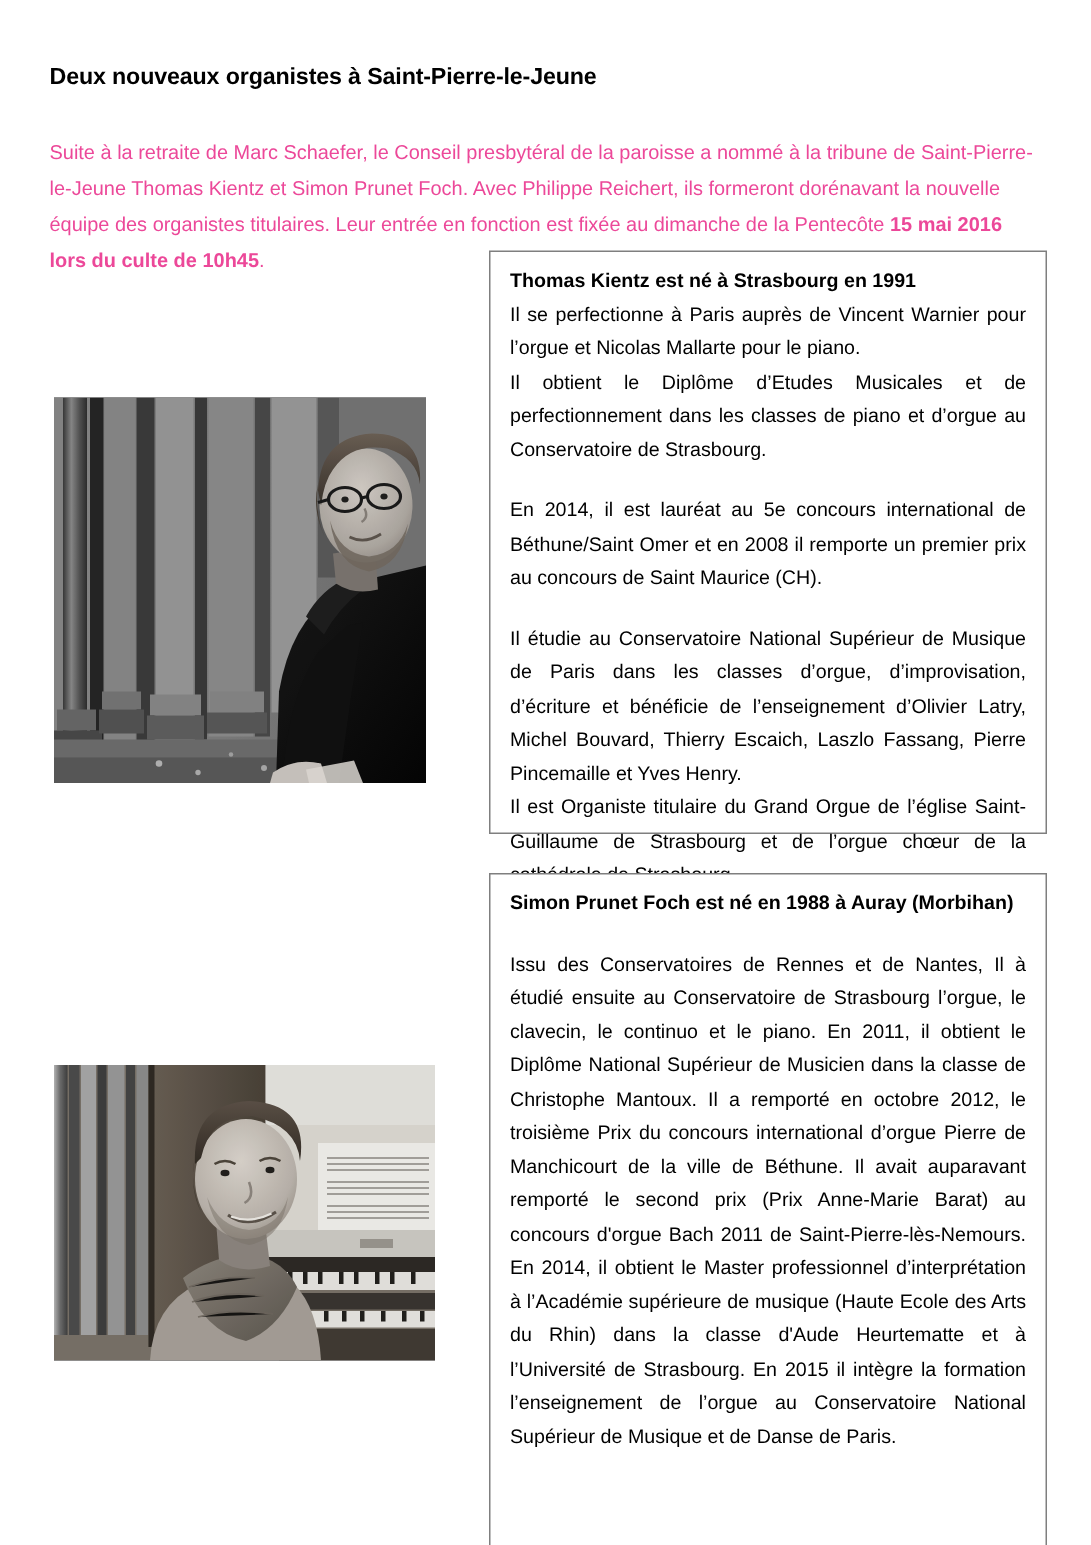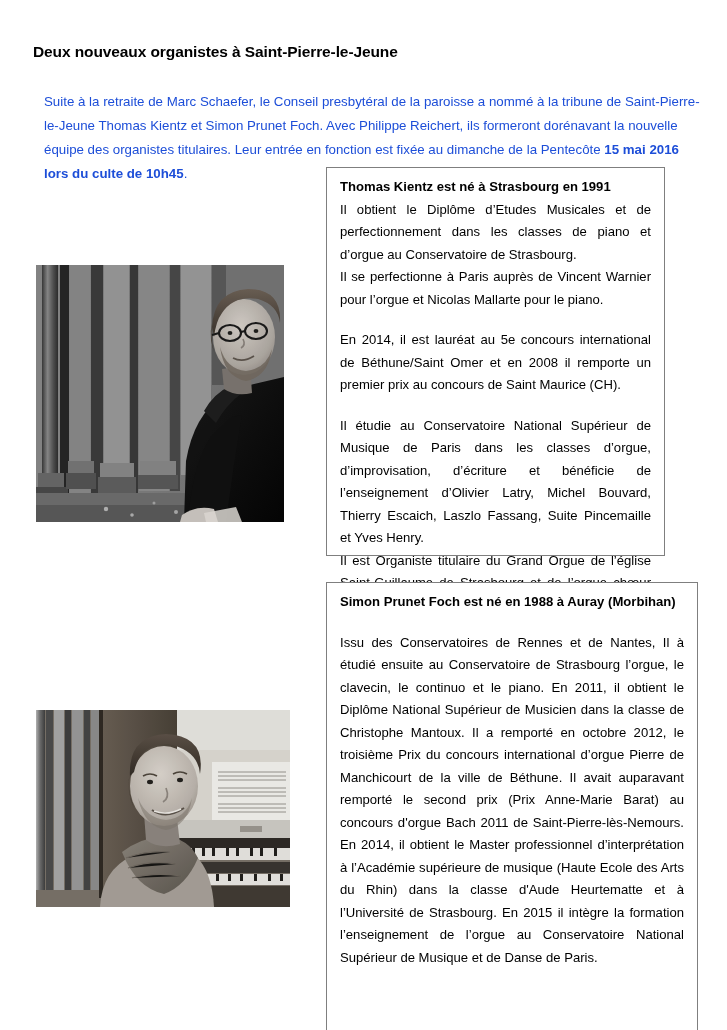--- a/index.html
+++ b/index.html
@@ -28,27 +28,27 @@
     width: 660px;
     font-size: 15.5px;
     font-weight: bold;
     letter-spacing: -0.1px;
     color: #000;
   }
 
   
   #intro {
     position: absolute;
-    left: 44px;
+    left: 33px;
     top: 77px;
     width: 661px;
     font-size: 13.3px;
     line-height: 24px;
     text-align: left;
-    color: #1d4ed8;
+    color: #ec4899;
   }
   #intro .bold-tail { font-weight: bold; }
 
   
   .photo {
     position: absolute;
     overflow: hidden;
     background: #2a2a2a;
   }
   #photo-kientz {
@@ -69,21 +69,21 @@
   .bio-box {
     position: absolute;
     box-sizing: border-box;
     border: 1.3px solid #7f7f7f;
     background: #ffffff;
     padding: 8px 13px 10px 13px;
   }
   #bio-kientz {
     left: 326px;
     top: 167px;
-    width: 339px;
+    width: 372px;
     height: 389px;
   }
   #bio-prunet {
     left: 326px;
     top: 582px;
     width: 372px;
     height: 472px;
   }
   .bio-heading {
     font-size: 13.1px;
@@ -315,26 +315,26 @@
 
       <path d="M130 78 Q134 88 127 92" stroke="#8e877f" stroke-width="1.7" fill="none"></path>
       <path d="M116 100 Q130 110 148 98" stroke="#5c544b" stroke-width="2" fill="none"></path>
       <path d="M118 101 Q131 106 145 99" stroke="#efece7" stroke-width="1.4" fill="none"></path>
       <rect x="0" y="0" width="254" height="197" fill="#000" opacity="0.04"></rect>
     </svg>
   </div>
 
   <div class="bio-box" id="bio-kientz">
     <p class="bio-heading">Thomas Kientz est né à Strasbourg en 1991</p>
+    <p class="bio-para">Il se perfectionne à Paris auprès de Vincent Warnier pour l’orgue et Nicolas Mallarte pour le piano.</p>
     <p class="bio-para">Il obtient le Diplôme d’Etudes Musicales et de perfectionnement dans les classes de piano et d’orgue au Conservatoire de Strasbourg.</p>
-    <p class="bio-para">Il se perfectionne à Paris auprès de Vincent Warnier pour l’orgue et Nicolas Mallarte pour le piano.</p>
     <div class="bio-gap"></div>
     <p class="bio-para">En 2014, il est lauréat au 5e concours international de Béthune/Saint Omer et en 2008 il remporte un premier prix au concours de Saint Maurice (CH).</p>
     <div class="bio-gap"></div>
-    <p class="bio-para">Il étudie au Conservatoire National Supérieur de Musique de Paris dans les classes d’orgue, d’improvisation, d’écriture et bénéficie de l’enseignement d’Olivier Latry, Michel Bouvard, Thierry Escaich, Laszlo Fassang, Suite Pincemaille et Yves Henry.</p>
+    <p class="bio-para">Il étudie au Conservatoire National Supérieur de Musique de Paris dans les classes d’orgue, d’improvisation, d’écriture et bénéficie de l’enseignement d’Olivier Latry, Michel Bouvard, Thierry Escaich, Laszlo Fassang, Pierre Pincemaille et Yves Henry.</p>
     <p class="bio-para">Il est Organiste titulaire du Grand Orgue de l’église Saint-Guillaume de Strasbourg  et de l’orgue chœur de la cathédrale de Strasbourg.</p>
   </div>
 
   <div class="bio-box" id="bio-prunet">
     <p class="bio-heading">Simon Prunet Foch est né en 1988 à Auray (Morbihan)</p>
     <div class="bio-gap"></div>
     <p class="bio-para">Issu des Conservatoires de Rennes et de Nantes, Il à étudié ensuite au Conservatoire de Strasbourg l’orgue, le clavecin, le continuo et le piano. En 2011, il obtient le Diplôme National Supérieur de Musicien dans la classe de Christophe Mantoux. Il a remporté en octobre 2012, le troisième Prix du concours international d’orgue Pierre de Manchicourt de la ville de Béthune. Il avait auparavant remporté le second prix (Prix Anne-Marie Barat) au concours d'orgue Bach 2011 de Saint-Pierre-lès-Nemours. En 2014, il obtient le Master professionnel d’interprétation à l’Académie supérieure de musique (Haute Ecole des Arts du Rhin) dans la classe d'Aude Heurtematte et à l’Université de Strasbourg. En 2015 il intègre la formation l’enseignement de l’orgue au Conservatoire National Supérieur de Musique et de Danse de Paris.</p>
   </div>
 
 </div>

